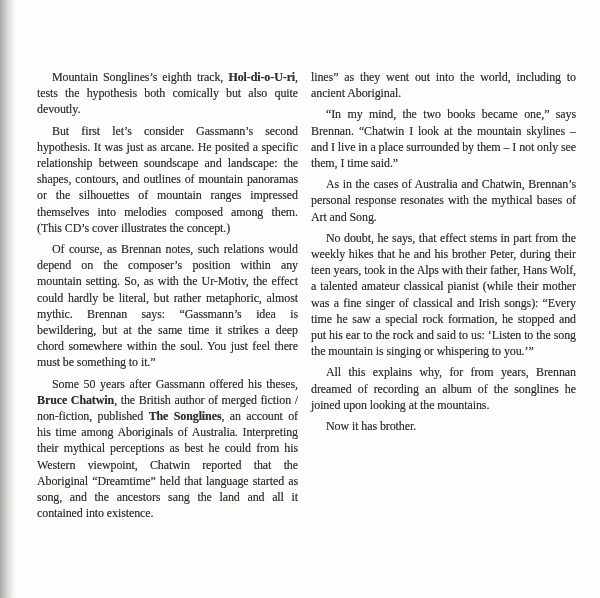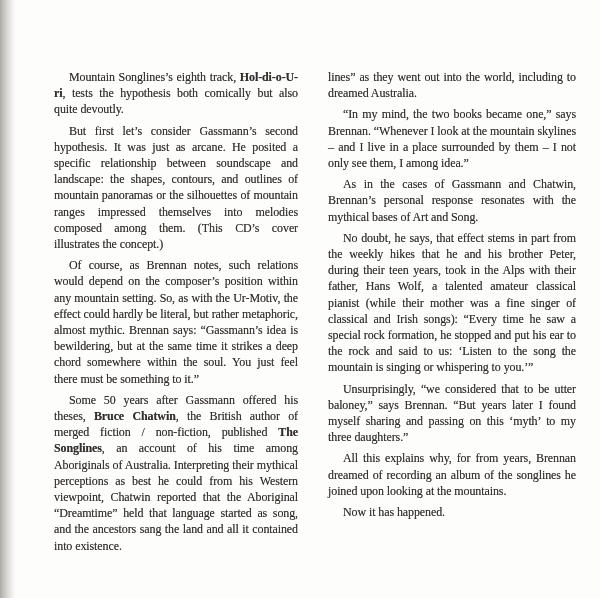--- a/index.html
+++ b/index.html
@@ -45,21 +45,21 @@
     font-size: 12px;
     line-height: 16.2px;
     color: #332f2b;
     text-align: justify;
     letter-spacing: -0.1px;
   }
   .col-right {
     width: 265px;
   }
   .col p {
-    margin: 0 0 5px 17px;
+    margin: 0 0 5px 0;
     text-indent: 15px;
     text-shadow: 0 0 0.55px rgba(51,47,43,0.55);
   }
   .col p.noindent {
     text-indent: 0;
   }
   .b { font-weight: bold; }
   .i { }
 </style>
 </head>
@@ -68,22 +68,21 @@
 <div class="page">
   <div class="edge-shadow"></div>
   <div class="columns">
     <div class="col">
         <p><span>Mountain Songlines’s eighth track, </span><span class="b">Hol-di-o-U-ri</span><span>, tests the hypothesis both comically but also quite devoutly.</span></p>
         <p><span>But first let’s consider Gassmann’s second hypothesis. It was just as arcane. He posited a specific relationship between </span><span class="i">soundscape</span><span> and </span><span class="i">landscape:</span><span> the shapes, contours, and outlines of mountain panoramas or the silhouettes of mountain ranges impressed themselves into melodies composed among them. (This CD’s cover illustrates the concept.)</span></p>
         <p><span>Of course, as Brennan notes, such relations would depend on the composer’s position within any mountain setting. So, as with the Ur-Motiv, the effect could hardly be literal, but rather metaphoric, almost mythic. Brennan says: “Gassmann’s idea is bewildering, but at the same time it strikes a deep chord somewhere within the soul. You just </span><span class="i">feel</span><span> there must be something to it.”</span></p>
         <p><span>Some 50 years after Gassmann offered his theses, </span><span class="b">Bruce Chatwin</span><span>, the British author of merged fiction / non-fiction, published </span><span class="b">The Songlines</span><span>, an account of his time among Aboriginals of Australia. Interpreting their mythical perceptions as best he could from his Western viewpoint, Chatwin reported that the Aboriginal “Dreamtime” held that language started as song, and the ancestors sang the land and all it contained into existence.</span></p>
       </div>
     <div class="col col-right">
-        <p class="noindent"><span>lines” as they went out into the world, including to dreamed Australia.</span></p>
-        <p><span>“In my mind, the two books became one,” says Brennan. “Whenever I look at the mountain skylines – and I live in a place surrounded by them – I not only see them, I </span><span class="i">among</span><span> idea.”</span></p>
-        <p><span>As in the cases of Gassmann and Chatwin, Brennan’s personal response resonates with the mythical bases of Art and Song.</span></p>
+        <p class="noindent"><span>lines” as they went out into the world, including to ancient Aboriginal.</span></p>
+        <p><span>“In my mind, the two books became one,” says Brennan. “Chatwin I look at the mountain skylines – and I live in a place surrounded by them – I not only see them, I </span><span class="i">time</span><span> said.”</span></p>
+        <p><span>As in the cases of Australia and Chatwin, Brennan’s personal response resonates with the mythical bases of Art and Song.</span></p>
         <p><span>No doubt, he says, that effect stems in part from the weekly hikes that he and his brother Peter, during their teen years, took in the Alps with their father, Hans Wolf, a talented amateur classical pianist (while their mother was a fine singer of classical and Irish songs): “Every time he saw a special rock formation, he stopped and put his ear to the rock and said to us: ‘Listen to the song the mountain is singing or whispering to you.’”</span></p>
-        <p><span>Unsurprisingly, “we considered that to be utter baloney,” says Brennan. “But years later I found myself sharing and passing on this ‘myth’ to my three daughters.”</span></p>
         <p><span>All this explains why, for from years, Brennan dreamed of recording an album of the songlines he joined upon looking at the mountains.</span></p>
-        <p><span>Now it has happened.</span></p>
+        <p><span>Now it has brother.</span></p>
       </div>
   </div>
 </div>
 
 </body></html>

